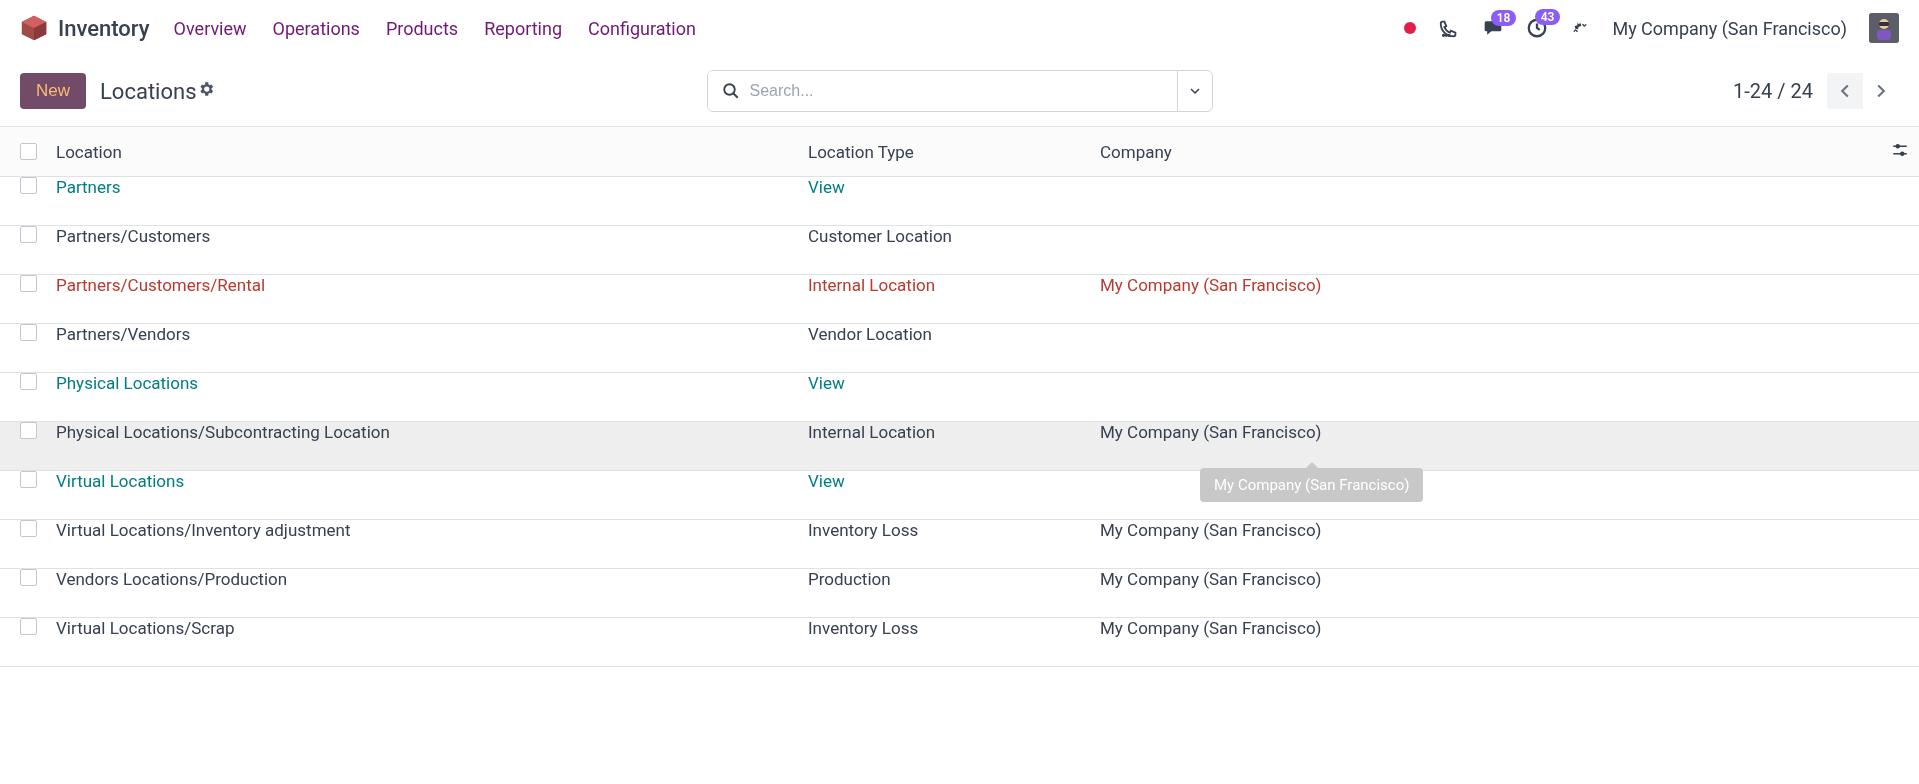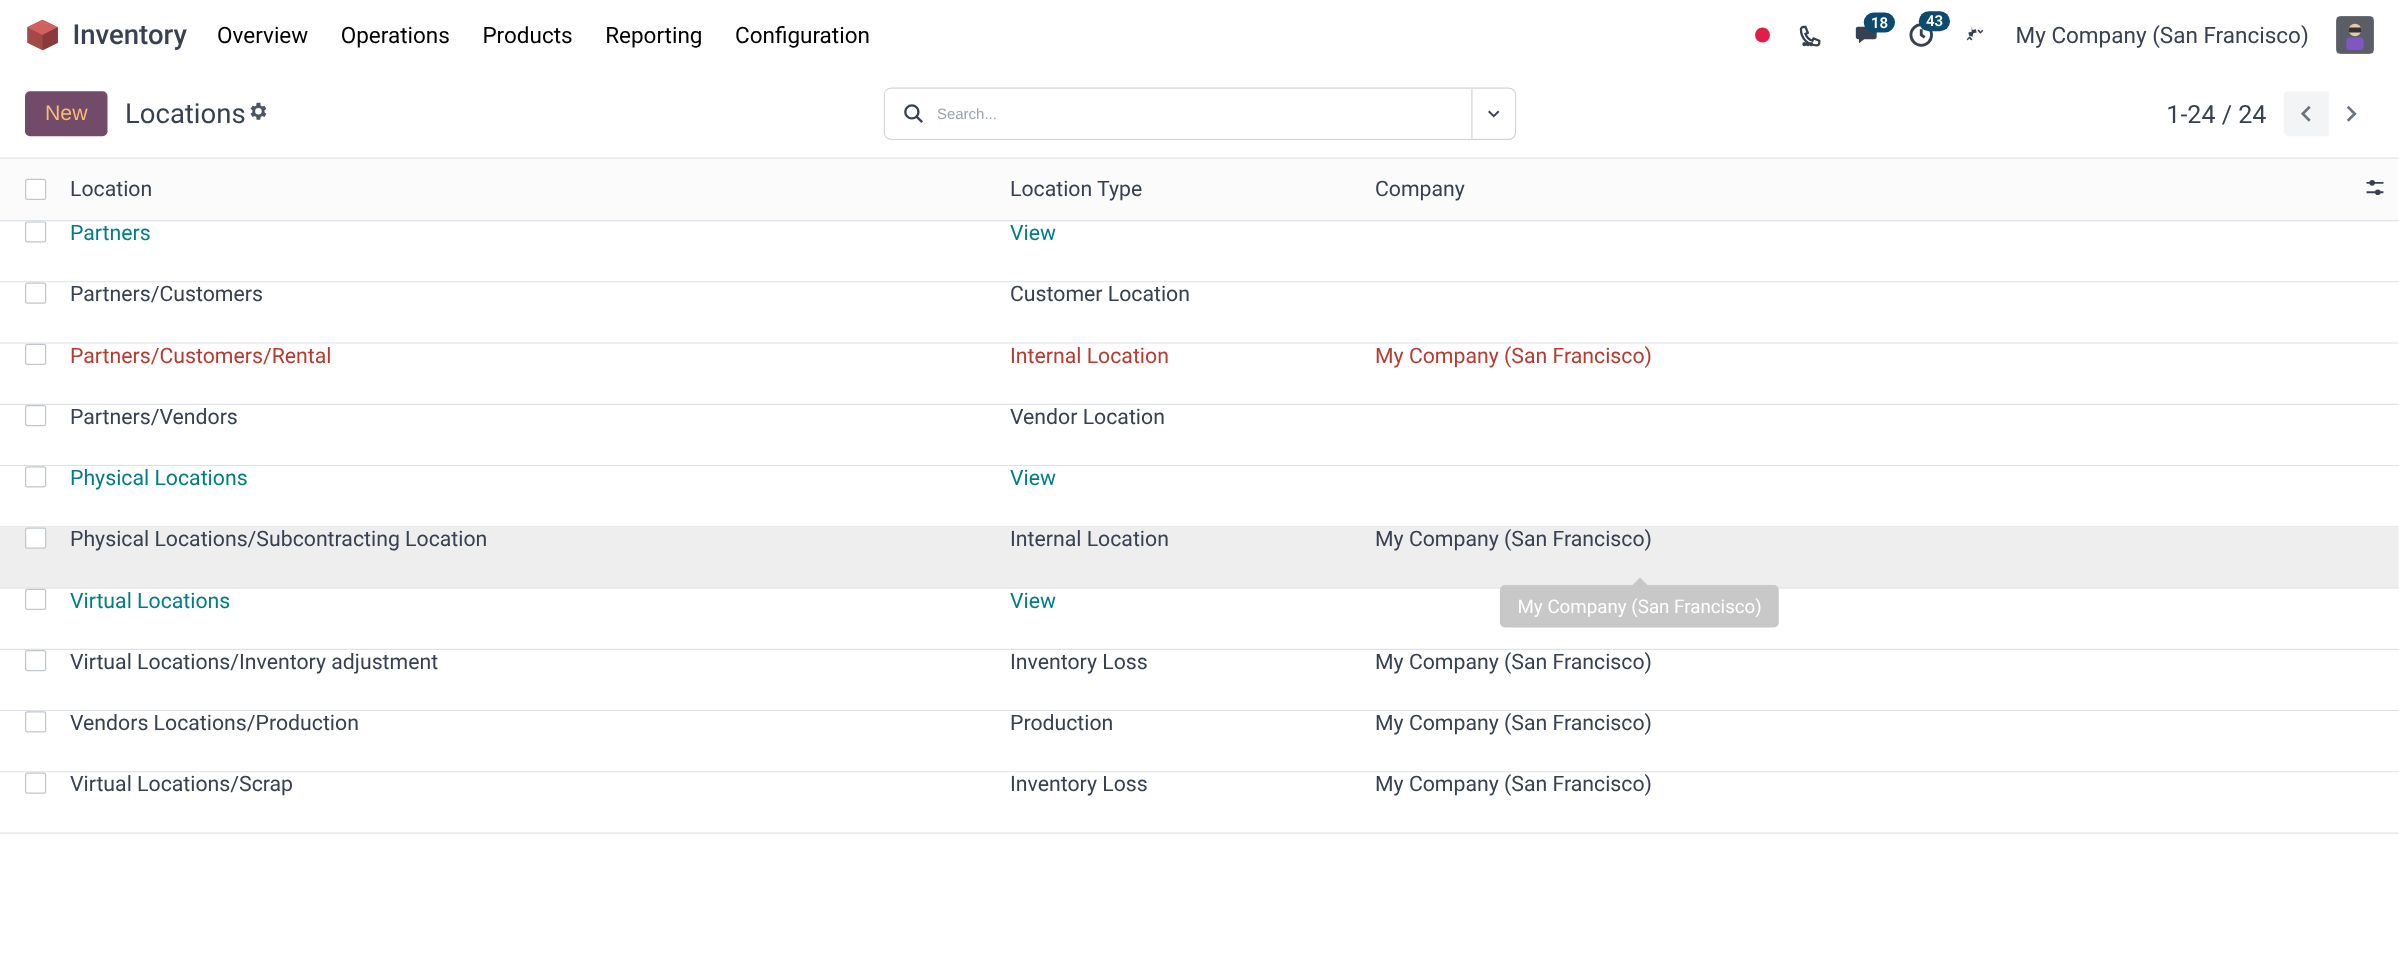--- a/index.html
+++ b/index.html
@@ -3,36 +3,36 @@
 <meta charset="utf-8">
 <style>
   * { box-sizing: border-box; margin: 0; padding: 0; }
   html, body { width: 1919px; height: 784px; font-family: -apple-system, BlinkMacSystemFont, "Segoe UI", Roboto, sans-serif; color: #374151; background: #fff; overflow: hidden; }
   
   
   .topnav { height: 56px; display: flex; align-items: center; padding: 0 20px; }
   .logo { width: 28px; height: 28px; margin-right: 10px; }
   .app-title { font-size: 22px; font-weight: 500; color: #374151; margin-right: 24px; cursor: pointer; }
   .nav-links { display: flex; gap: 26px; flex: 1; }
-  .nav-link { font-size: 18px; color: #000000; cursor: pointer; }
+  .nav-link { font-size: 18px; color: #701a75; cursor: pointer; }
   .topnav-right { display: flex; align-items: center; gap: 22px; }
   .red-dot { width: 12px; height: 12px; background: #e11d48; border-radius: 50%; }
   .icon-wrap { position: relative; display: flex; align-items: center; justify-content: center; cursor: pointer; }
-  .badge { position: absolute; top: -8px; right: -12px; background: #0c4a6e; color: #fff; font-size: 12px; font-weight: 600; padding: 1px 6px; border-radius: 10px; min-width: 20px; text-align: center; }
+  .badge { position: absolute; top: -8px; right: -12px; background: #8b5cf6; color: #fff; font-size: 12px; font-weight: 600; padding: 1px 6px; border-radius: 10px; min-width: 20px; text-align: center; }
   .company-name { font-size: 18px; color: #374151; cursor: pointer; }
   .avatar { width: 30px; height: 30px; border-radius: 4px; background: #5b5e66; display:flex; align-items:center; justify-content:center; }
   
   
   .controlbar { height: 70px; display: flex; align-items: center; padding: 0 20px; position: relative; }
   .new-btn { background: #714b67; color: #fdba74; border: none; padding: 8px 16px; font-size: 17px; font-weight: 500; border-radius: 4px; cursor: pointer; margin-right: 14px; }
   .breadcrumb-title { font-size: 22px; color: #374151; }
   .gear-mini { cursor: pointer; color:#4b5563; }
   .search-wrap { position: absolute; left: 50%; transform: translateX(-50%); display: flex; border: 1px solid #d1d5db; border-radius: 6px; overflow: hidden; }
   .search-main { display:flex; align-items:center; padding: 0 14px; height: 40px; width: 470px; background:#fff; border-right:1px solid #d1d5db; }
-  .search-input { border: none; outline: none; font-size: 12px; flex:1; margin-left: 10px; }
+  .search-input { border: none; outline: none; font-size: 16px; flex:1; margin-left: 10px; }
   .search-input::placeholder { color: #9ca3af; }
   .search-drop { width: 34px; display:flex; align-items:center; justify-content:center; cursor:pointer; }
   .pager-wrap { margin-left:auto; display:flex; align-items:center; gap: 14px; }
   .pager-text { font-size: 20px; color:#374151; }
   .pager-btns { display:flex; }
   .pager-btn { width: 36px; height: 36px; display:flex; align-items:center; justify-content:center; cursor:pointer; }
   .pager-btn.prev { background:#f3f4f6; border-radius:4px 0 0 4px; }
   .pager-btn.next { border-radius:0 4px 4px 0; }
   
   

